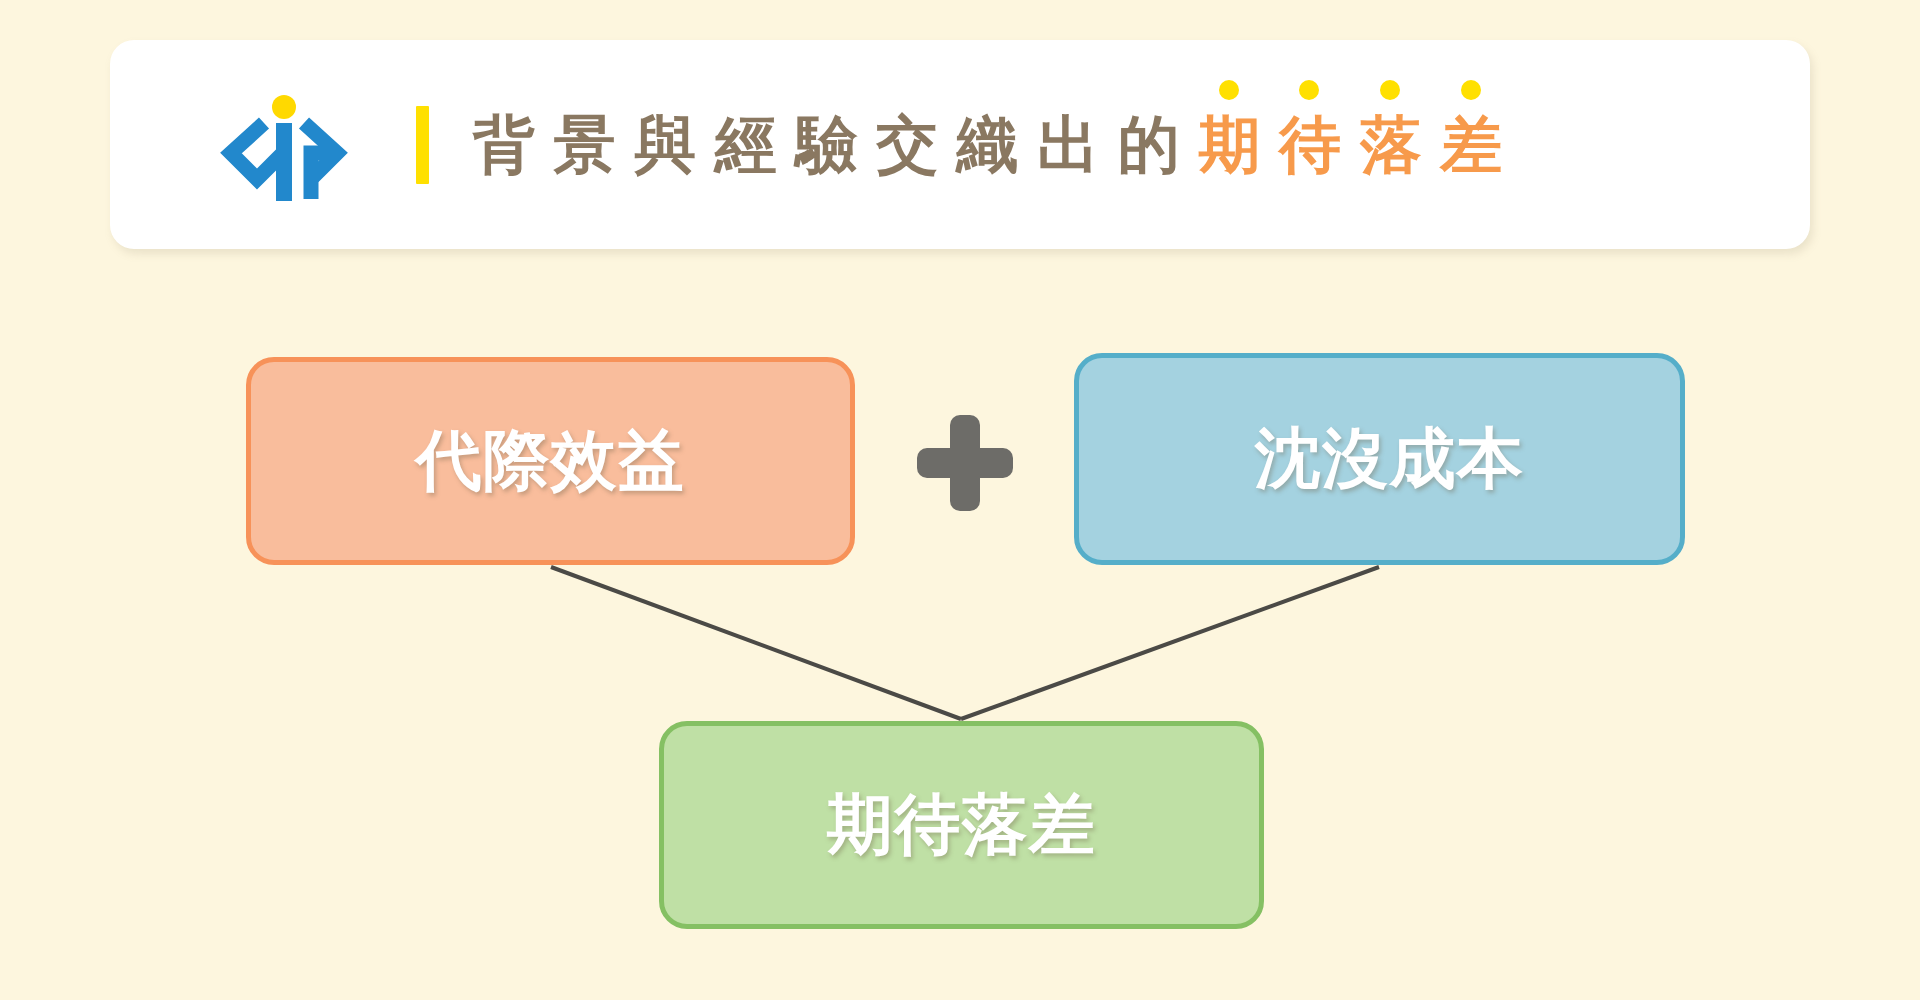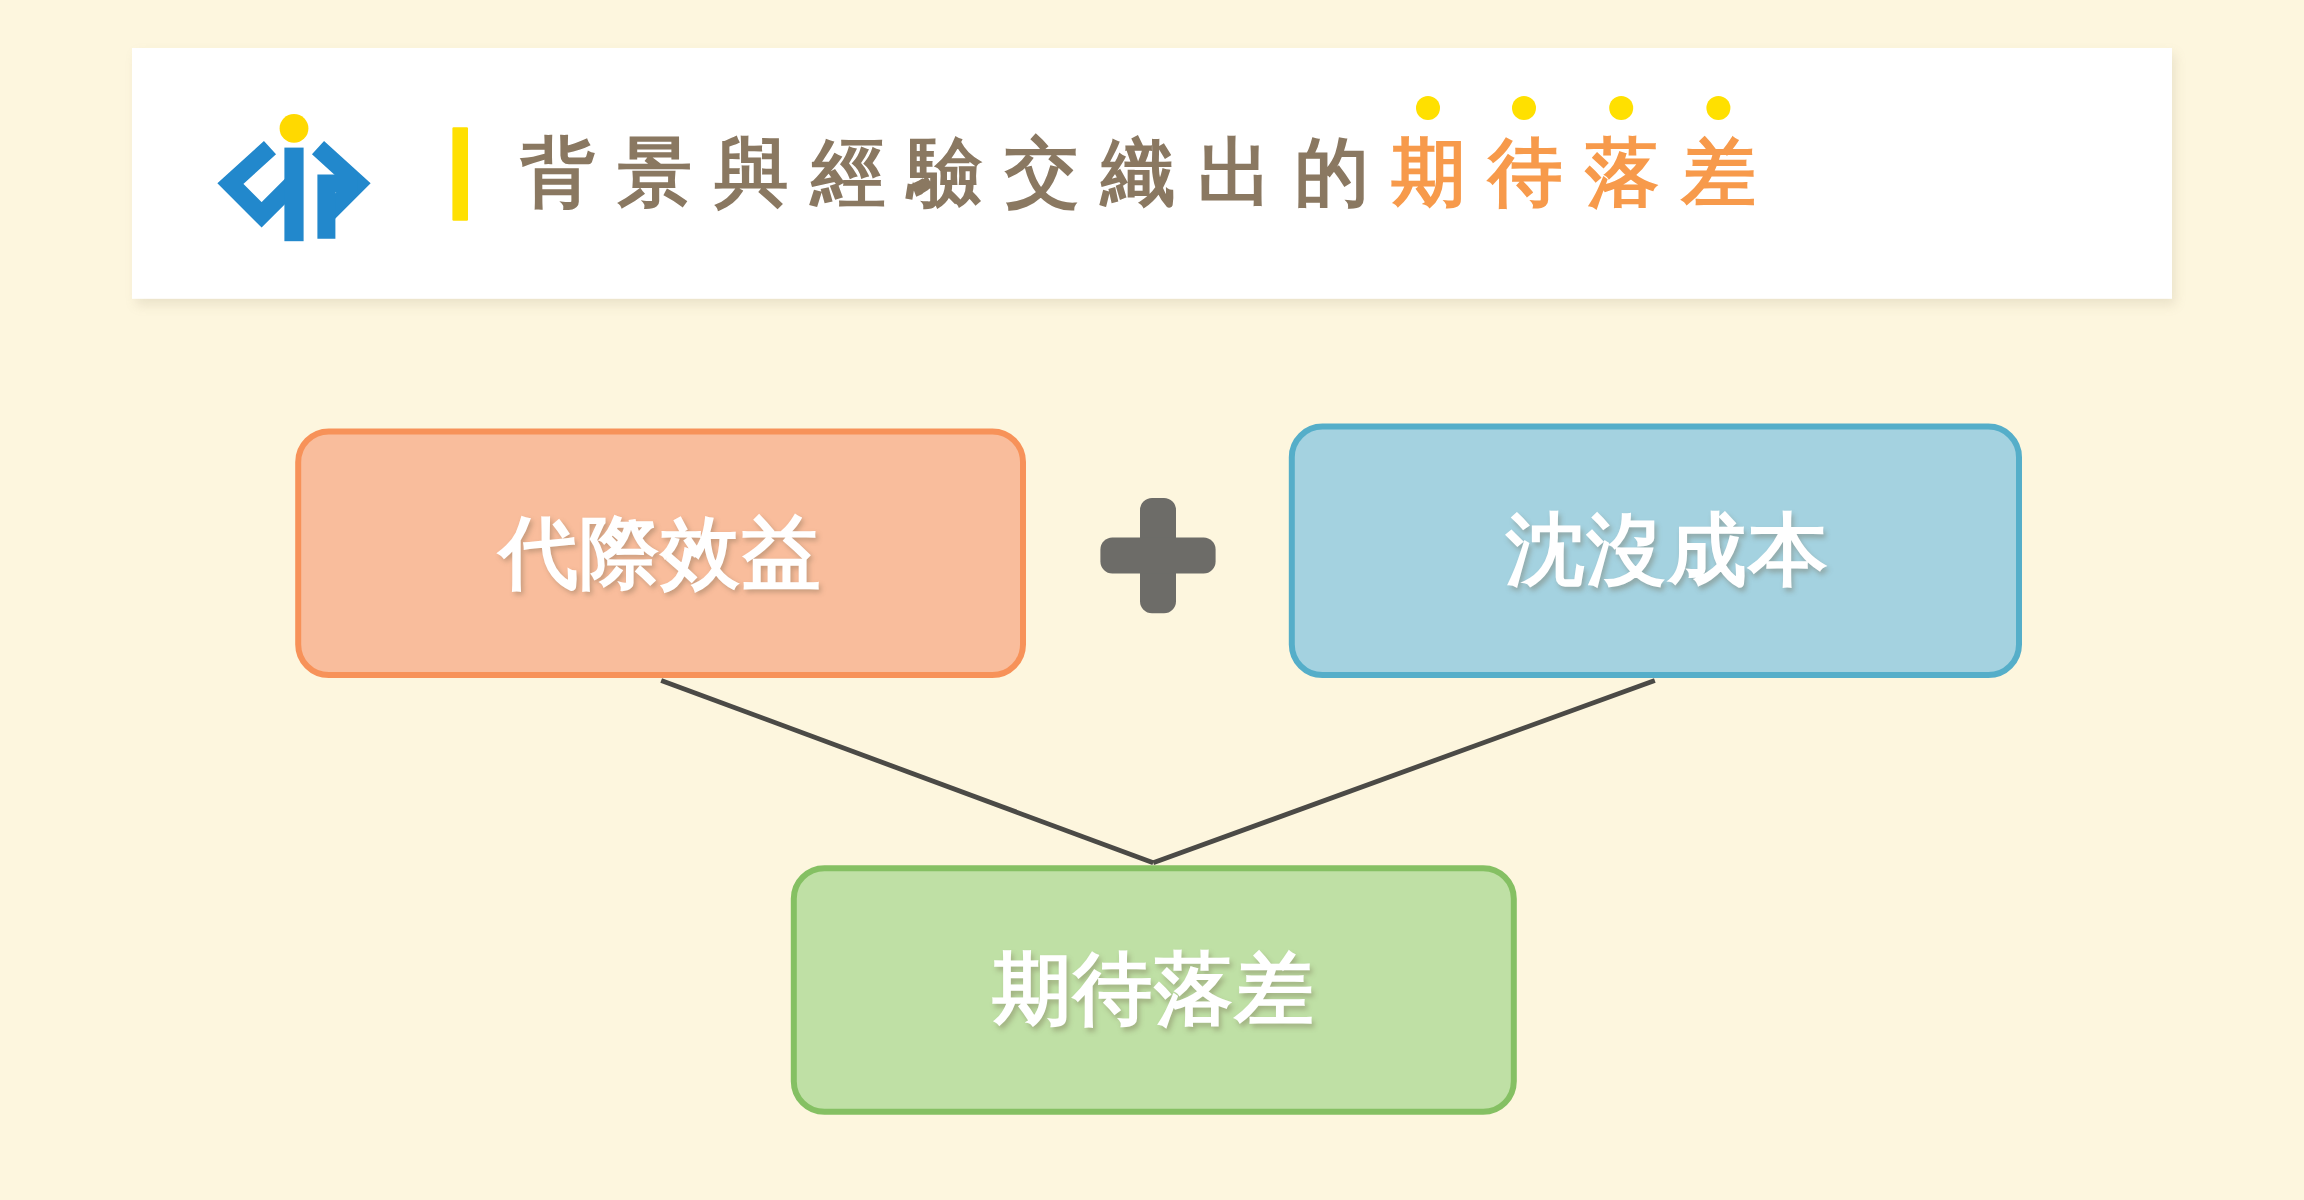--- a/index.html
+++ b/index.html
@@ -20,21 +20,22 @@
     position: absolute;
     left: 110px;
     top: 40px;
     width: 1700px;
     height: 209px;
     background: #FFFFFF;
     box-shadow: 3px 5px 9px rgba(150,140,110,0.18);
     display: flex;
     align-items: center;
     box-sizing: border-box;
-    padding-left: 52px;
+    padding-left: 91px;
+    border-radius: 24px;
   }
 
   .logo-mark {
     width: 165px;
     height: 115px;
     flex: 0 0 auto;
     position: relative;
     display: block;
   }
 

